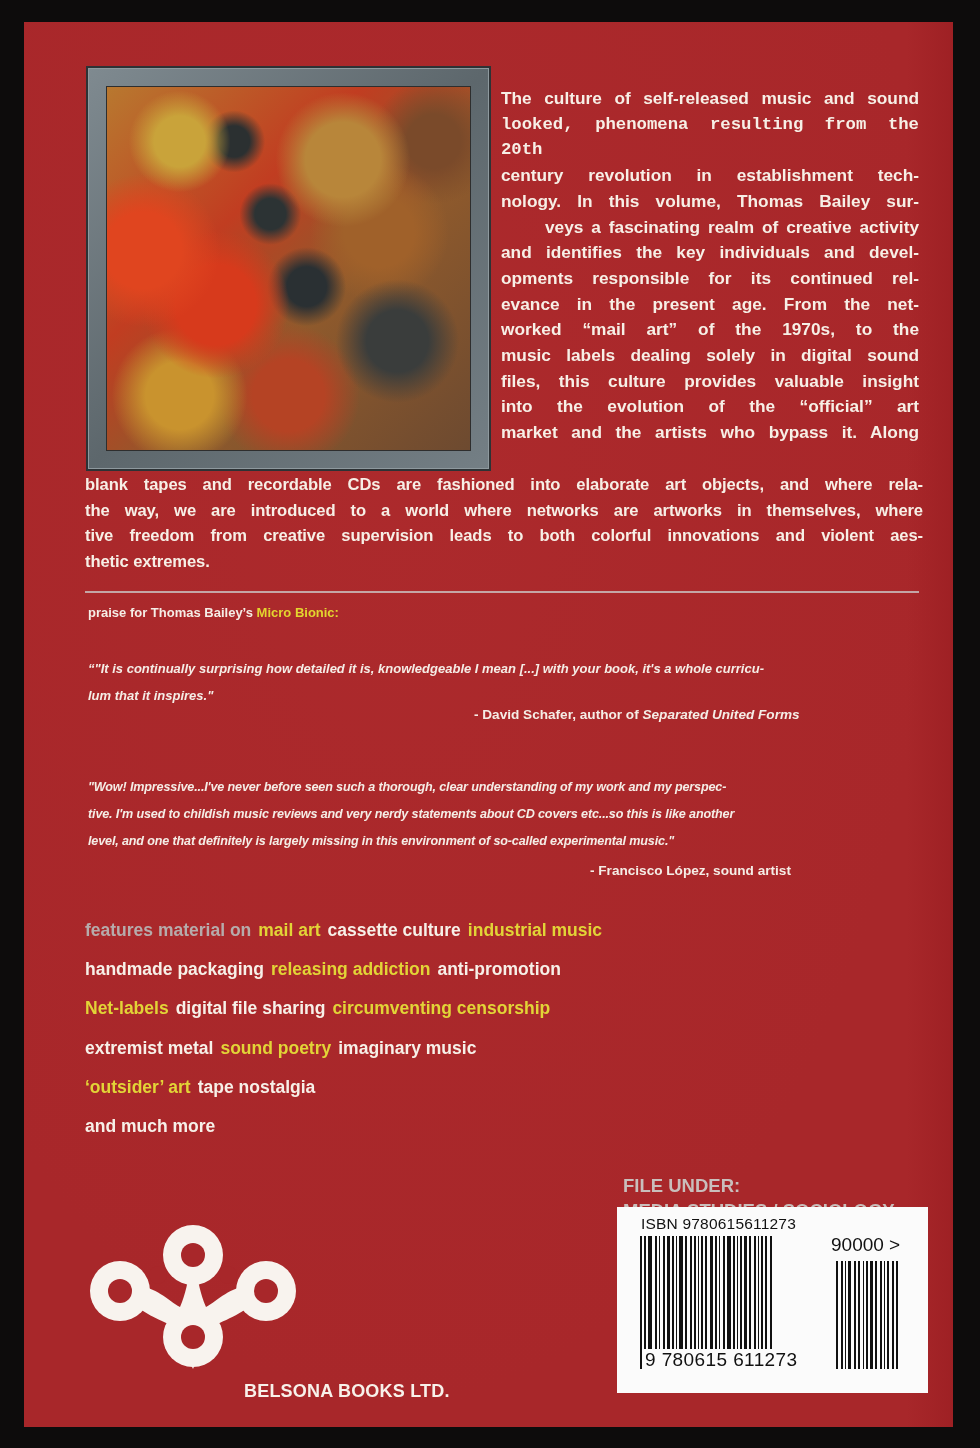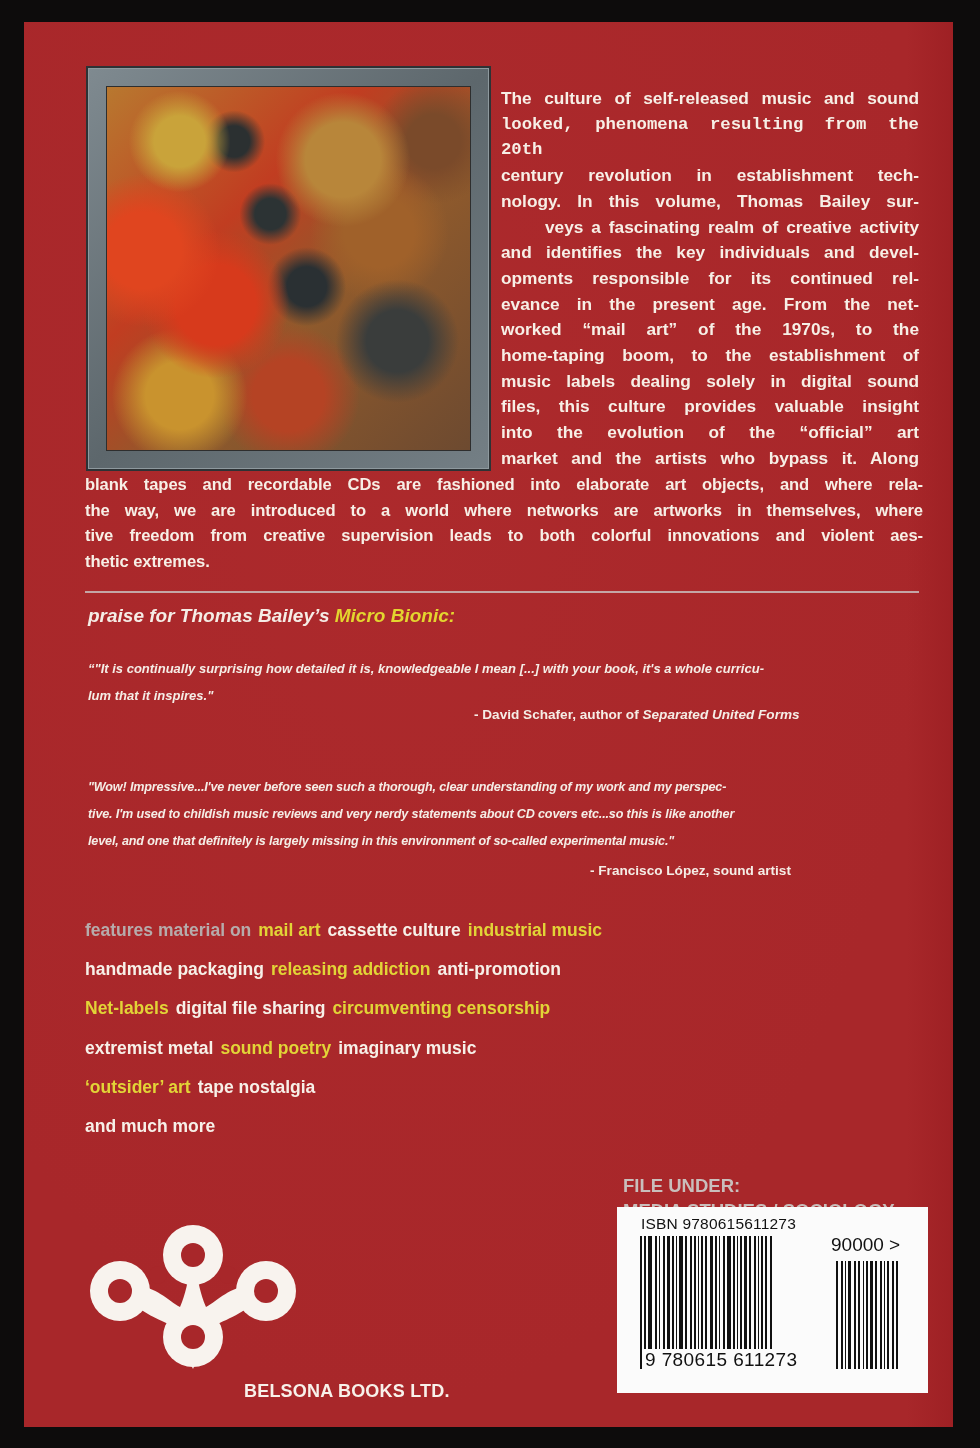--- a/index.html
+++ b/index.html
@@ -47,22 +47,22 @@
     }
     .intro-right { left: 477px; top: 64px; width: 418px; }
     .intro-full  { left: 61px; top: 450px; width: 838px; font-size: 16.6px; letter-spacing: -0.1px; }
 
     .divider {
       position: absolute; left: 61px; top: 569px; width: 834px; height: 2px;
       background: #c9bcbc; opacity: 0.85;
     }
 
     .praise-heading {
-      position: absolute; left: 64px; top: 583px; font-style: italic; font-weight: bold;
-      color: #f5ede6; font-size: 19px;
+      position: absolute; left: 64px; top: 583px; font-weight: bold;
+      color: #f5ede6; font-size: 13px;
     }
     .yellow { color: #e3d52f; }
 
     .quote {
       position: absolute; left: 64px; width: 836px; color: #f5ede6;
       font-style: italic; font-weight: bold; font-size: 13px; line-height: 27px;
     }
     .quote-1 { top: 633px; }
     .quote-2 { top: 752px; font-size: 12.6px; letter-spacing: -0.15px; }
     .attrib {
@@ -133,21 +133,20 @@
   <div class="intro intro-right" id="intro-right">
       <div style="text-align: justify; text-align-last: justify;">The culture of self-released music and sound</div>
       <div style="text-align: justify; text-align-last: justify; font-family: Liberation Mono, monospace;">looked, phenomena resulting from the 20th</div>
       <div style="text-align: justify; text-align-last: justify;">century revolution in establishment tech-</div>
       <div style="text-align: justify; text-align-last: justify;">nology. In this volume, Thomas Bailey sur-</div>
       <div style="text-align: justify; text-align-last: justify; margin-left: 44px;">veys a fascinating realm of creative activity</div>
       <div style="text-align: justify; text-align-last: justify;">and identifies the key individuals and devel-</div>
       <div style="text-align: justify; text-align-last: justify;">opments responsible for its continued rel-</div>
       <div style="text-align: justify; text-align-last: justify;">evance in the present age.  From the net-</div>
       <div style="text-align: justify; text-align-last: justify;">worked “mail art” of the 1970s, to the</div>
-      <div style="text-align: justify; text-align-last: justify;">home-taping boom, to the establishment of</div>
       <div style="text-align: justify; text-align-last: justify;">music labels dealing solely in digital sound</div>
       <div style="text-align: justify; text-align-last: justify;">files, this culture provides valuable insight</div>
       <div style="text-align: justify; text-align-last: justify;">into the evolution of the “official” art</div>
       <div style="text-align: justify; text-align-last: justify;">market and the artists who bypass it. Along</div>
     </div>
   <div class="intro intro-full" id="intro-full">
       <div style="text-align: justify; text-align-last: justify;">blank tapes and recordable CDs are fashioned into elaborate art objects, and where rela-</div>
       <div style="text-align: justify; text-align-last: justify;">the way, we are introduced to a world where networks are artworks in themselves, where</div>
       <div style="text-align: justify; text-align-last: justify;">tive freedom from creative supervision leads to both colorful innovations and violent aes-</div>
       <div>thetic extremes.</div>

